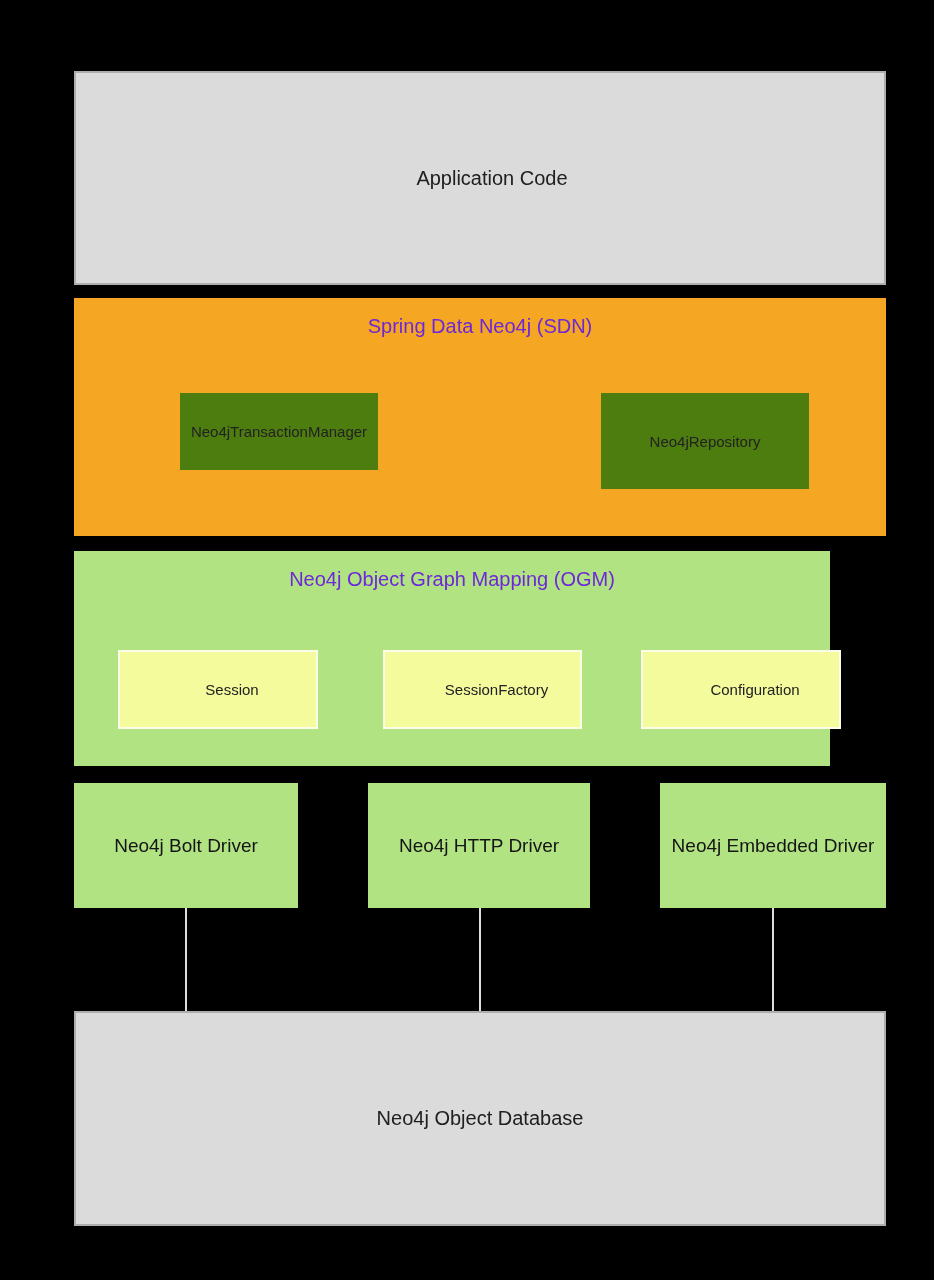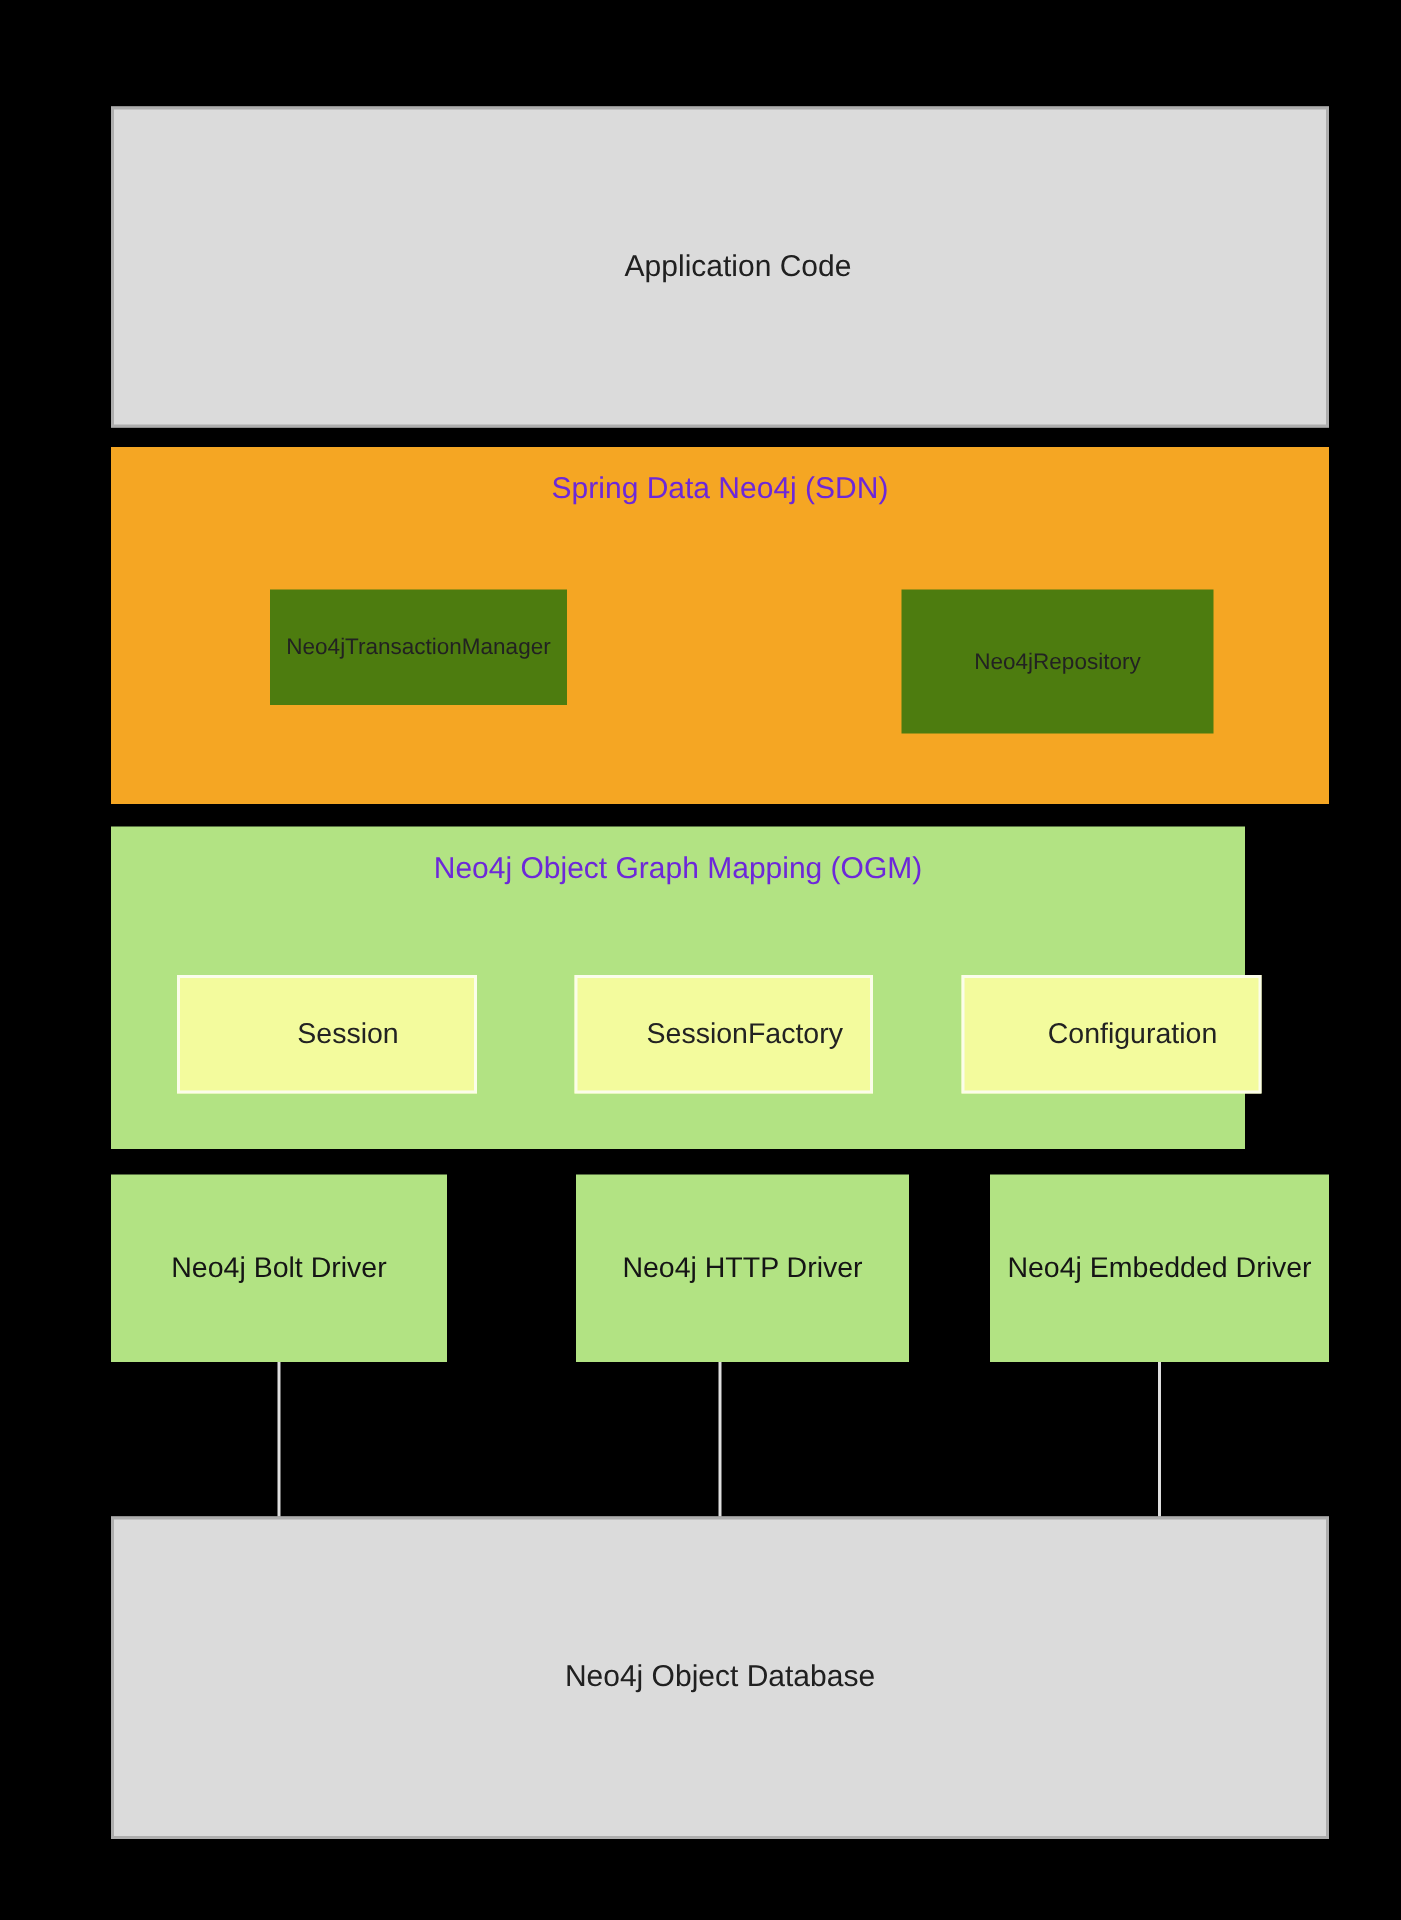--- a/index.html
+++ b/index.html
@@ -60,37 +60,37 @@
   
   .ogm-box {
     left: 74px; top: 551px; width: 756px; height: 215px;
     background: #b2e383;
     color: #1d1d1d;
   }
   .yellow-inner {
     background: #f3fb9d;
     border: 2px solid #fbfde9;
     color: #222222;
-    font-size: 19px;
+    font-size: 15px;
     padding-left: 28px;
   }
   .session-box        { left: 44px;  top: 99px; width: 200px; height: 79px; }
   .sessionfactory-box { left: 309px; top: 99px; width: 199px; height: 79px; }
   .configuration-box  { left: 567px; top: 99px; width: 200px; height: 79px; }
 
   
   .driver {
     background: #b2e383;
     color: #151515;
     font-size: 19px;
     top: 783px;
     height: 125px;
   }
   .bolt-box     { left: 74px;  width: 224px; }
-  .http-box     { left: 384px; width: 222px; }
+  .http-box     { left: 368px; width: 222px; }
   .embedded-box { left: 660px; width: 226px; }
 
   
   .connector {
     position: absolute;
     top: 908px;
     width: 2px;
     height: 103px;
     background: #dedede;
   }

